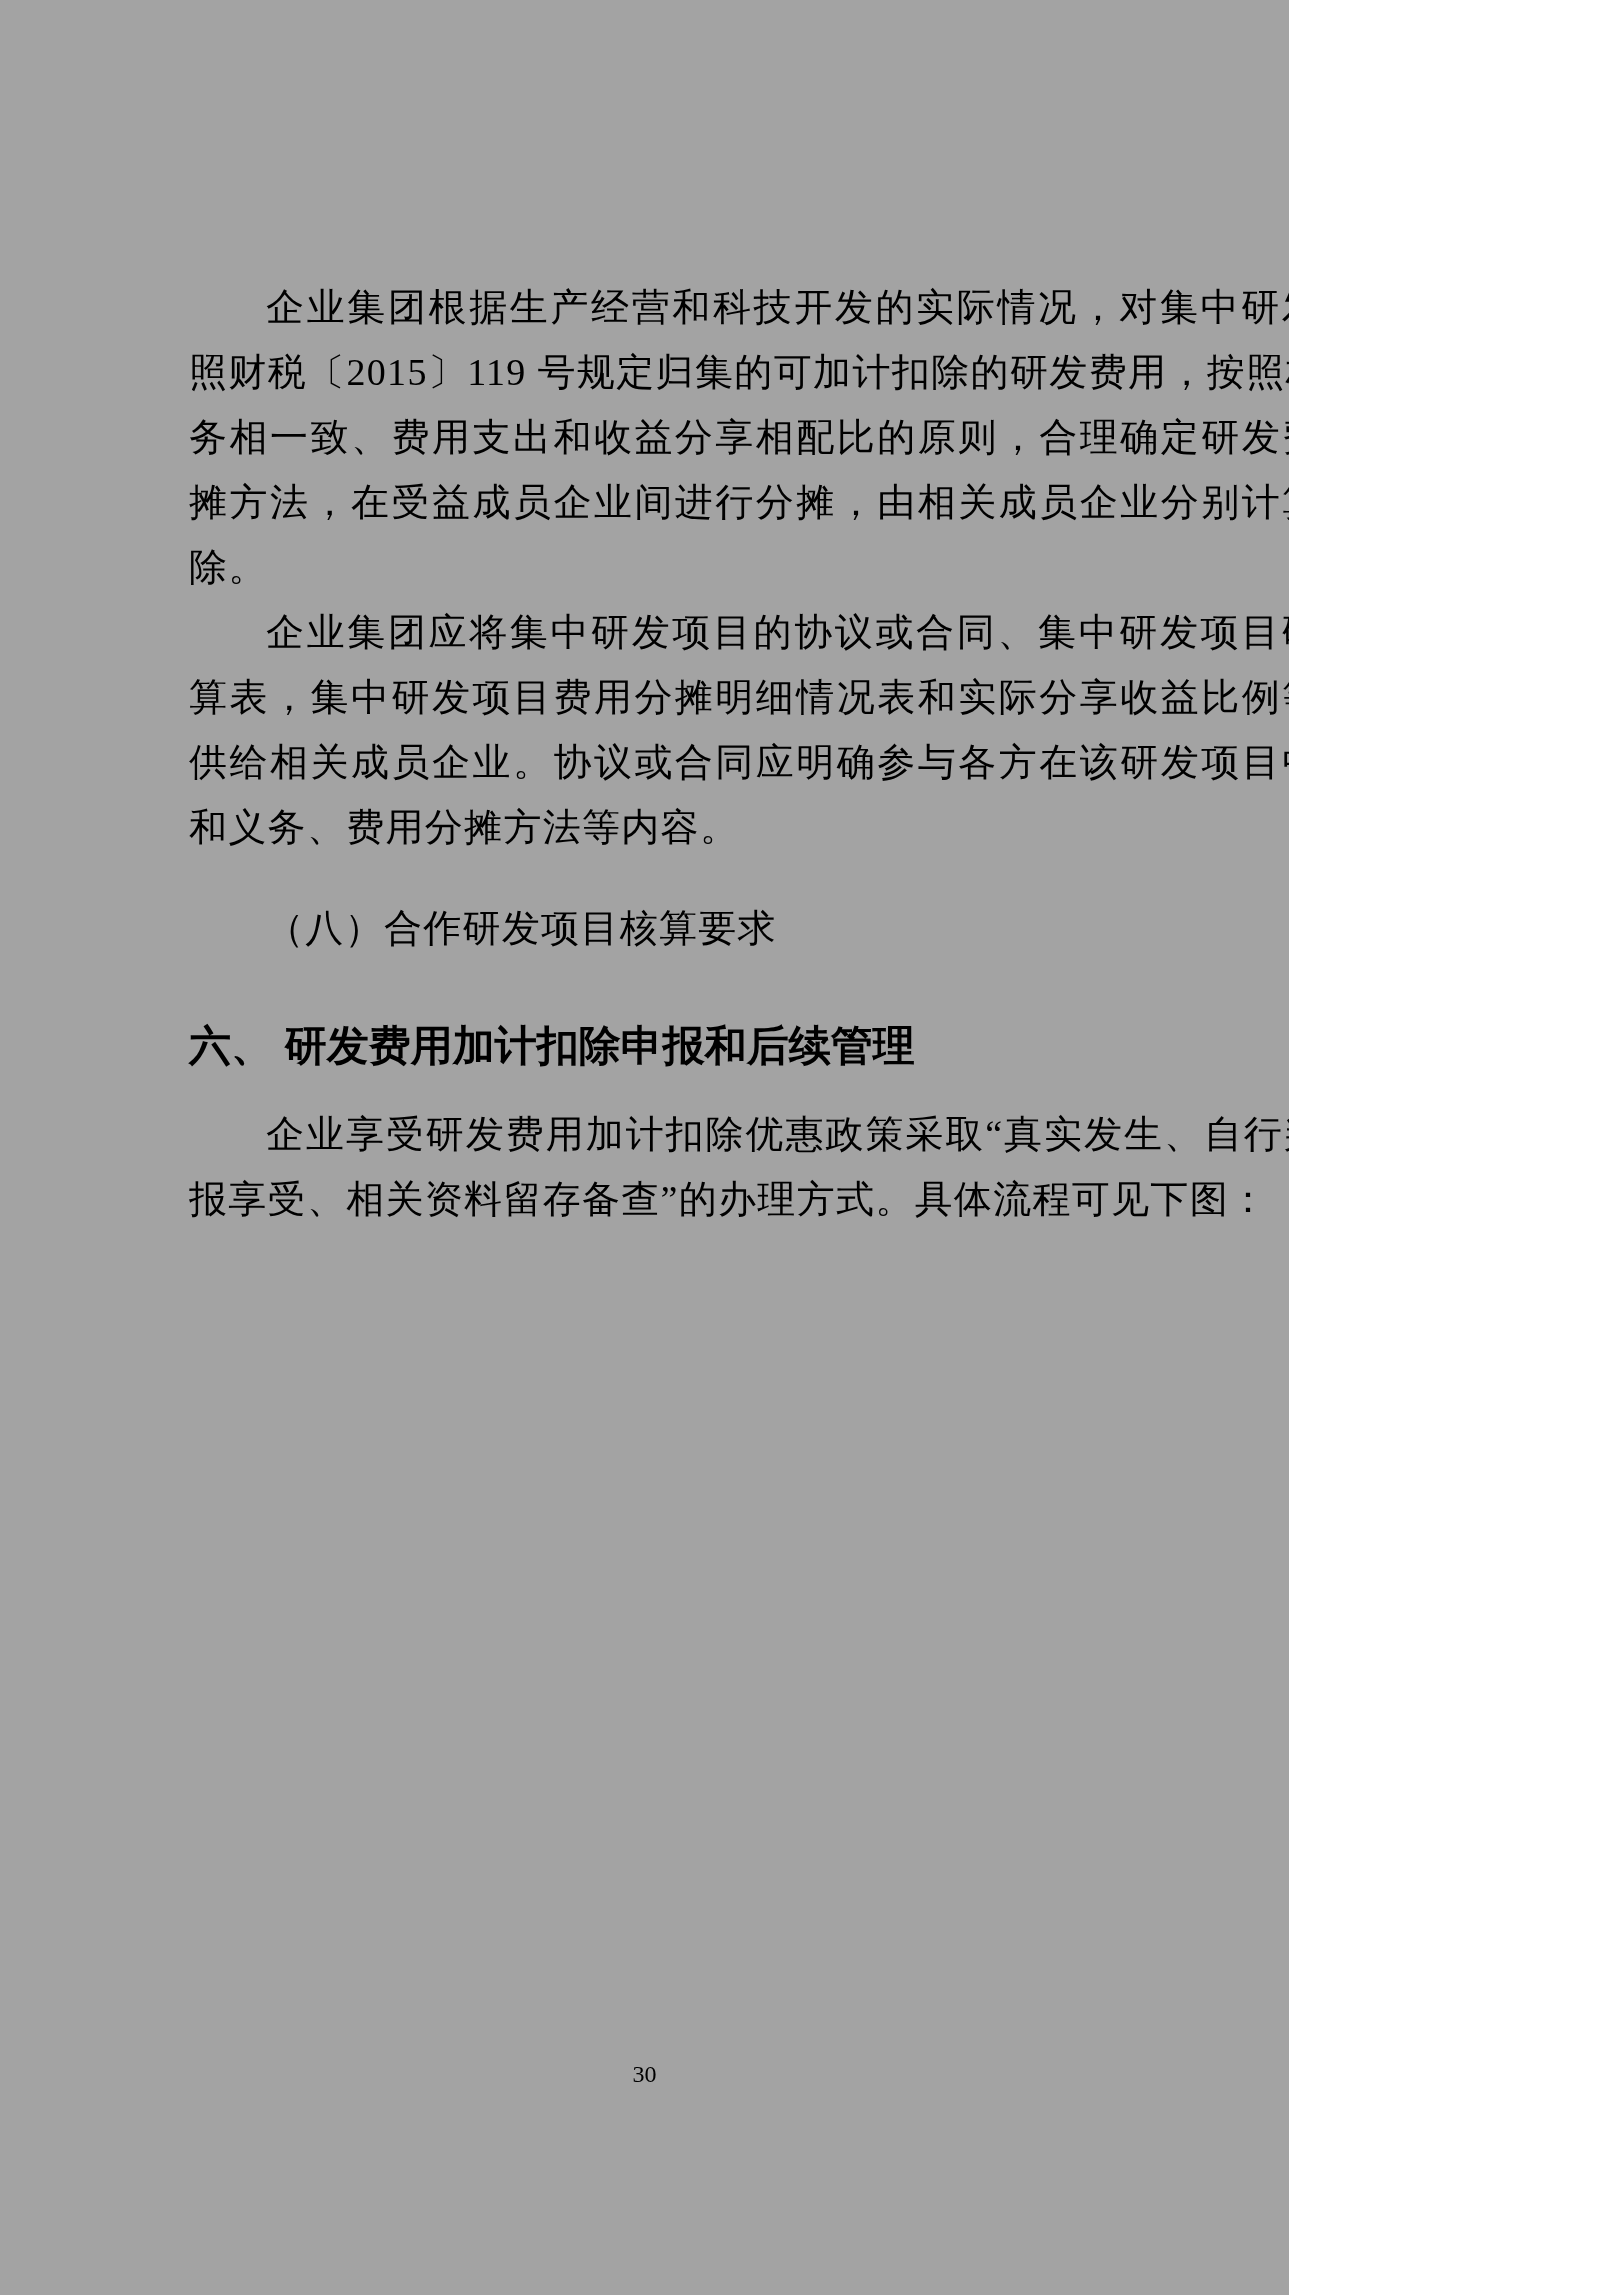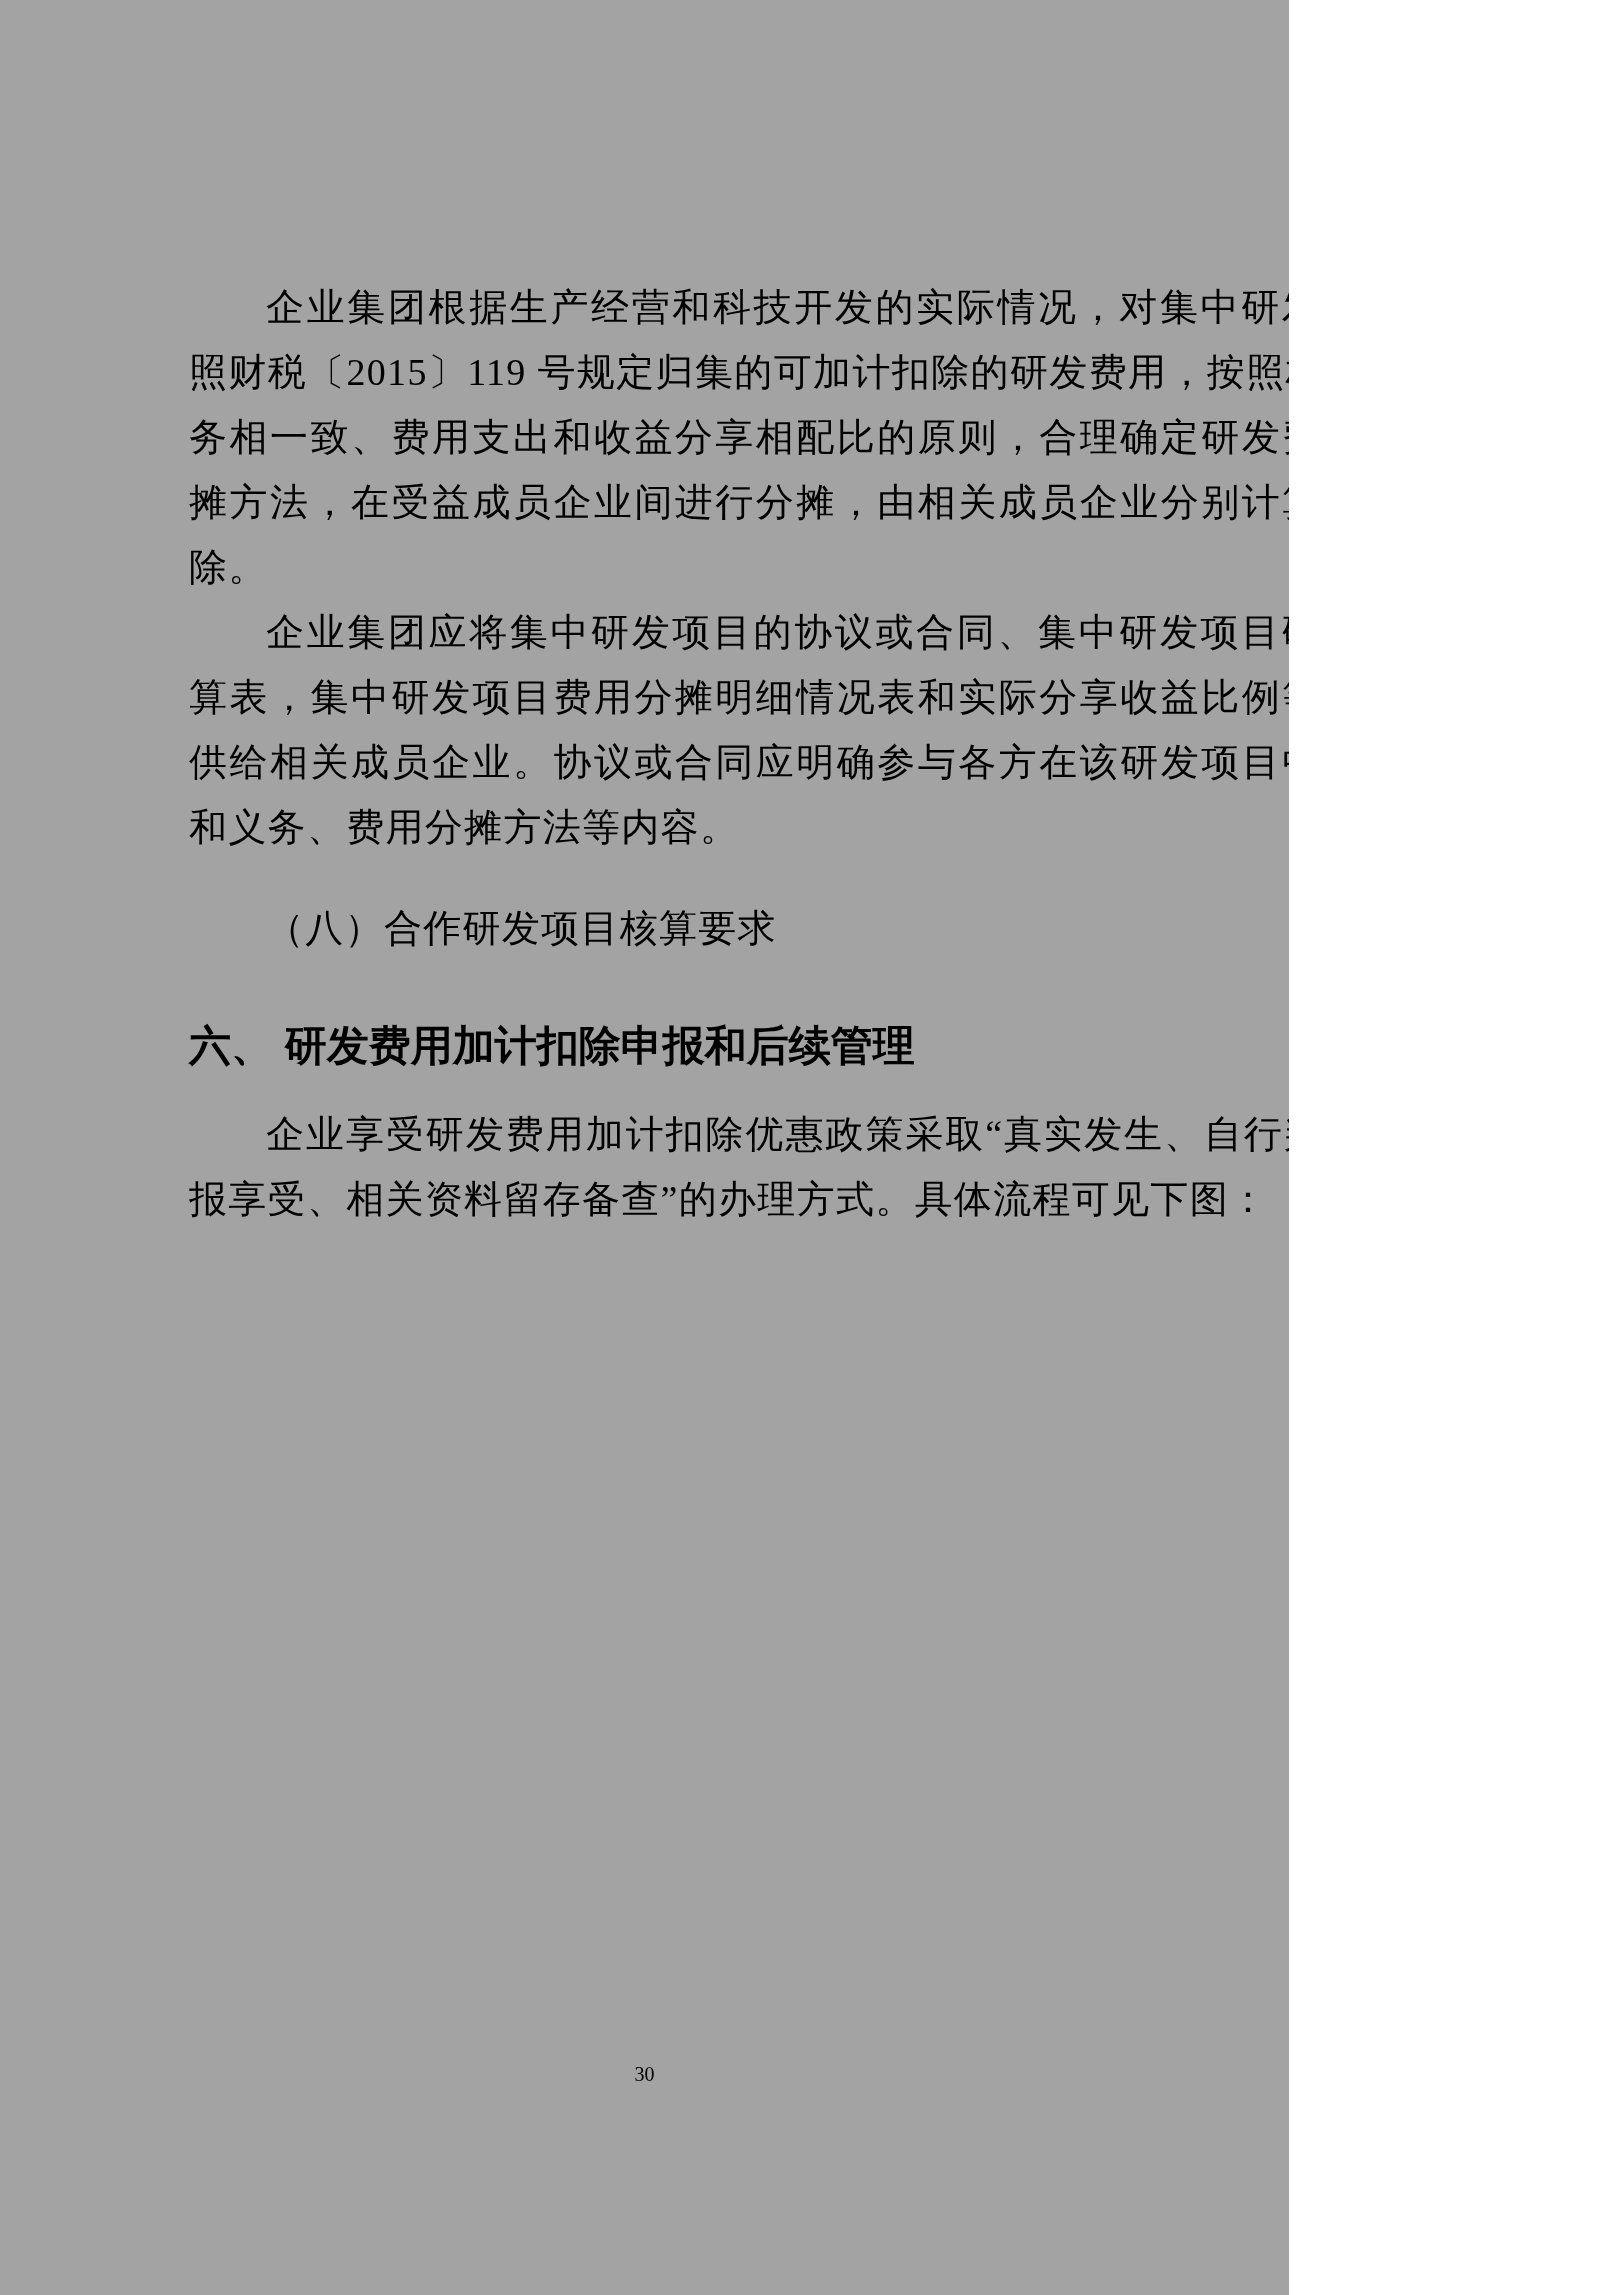--- a/index.html
+++ b/index.html
@@ -59,21 +59,21 @@
   }
   p.body-par.last-par {
     margin-top: 19.6px;
   }
   .page-number {
     position: absolute;
     top: 2061px;
     left: 0;
     width: 100%;
     text-align: center;
-    font-size: 20px;
+    font-size: 24px;
     line-height: 26px;
     font-family: "Liberation Serif", serif;
   }
 </style>
 </head>
 <body>
 
 <div class="page">
   <div class="content">
     <p class="body-par">企业集团根据生产经营和科技开发的实际情况，对集中研发项目按照财税〔2015〕119 号规定归集的可加计扣除的研发费用，按照权利和义务相一致、费用支出和收益分享相配比的原则，合理确定研发费用的分摊方法，在受益成员企业间进行分摊，由相关成员企业分别计算加计扣除。</p>

